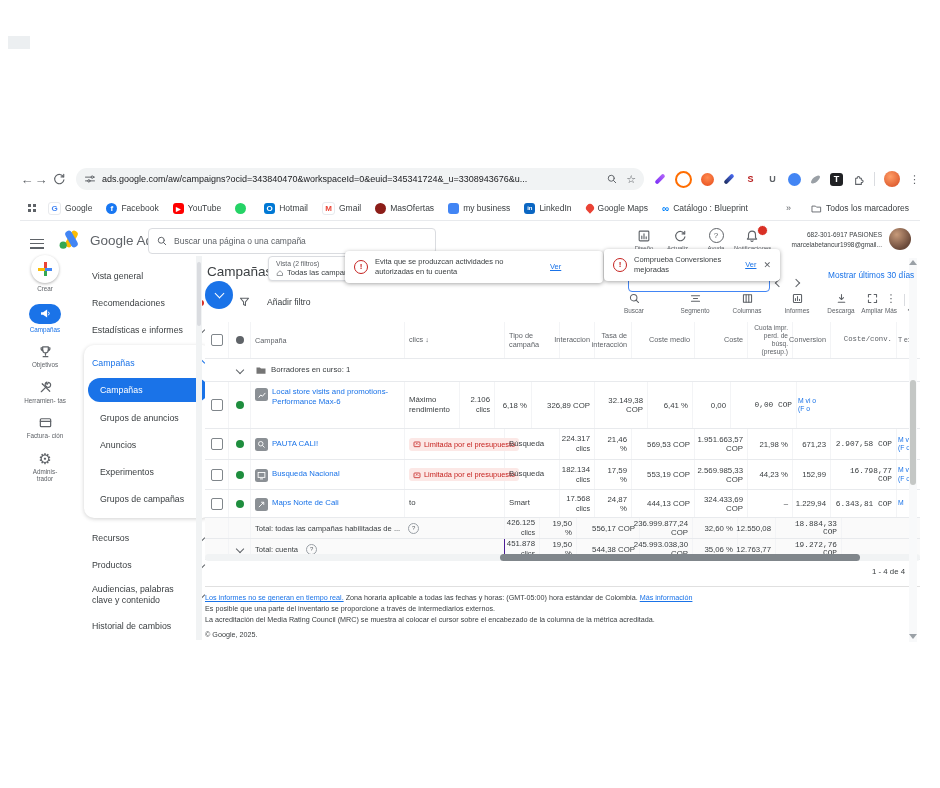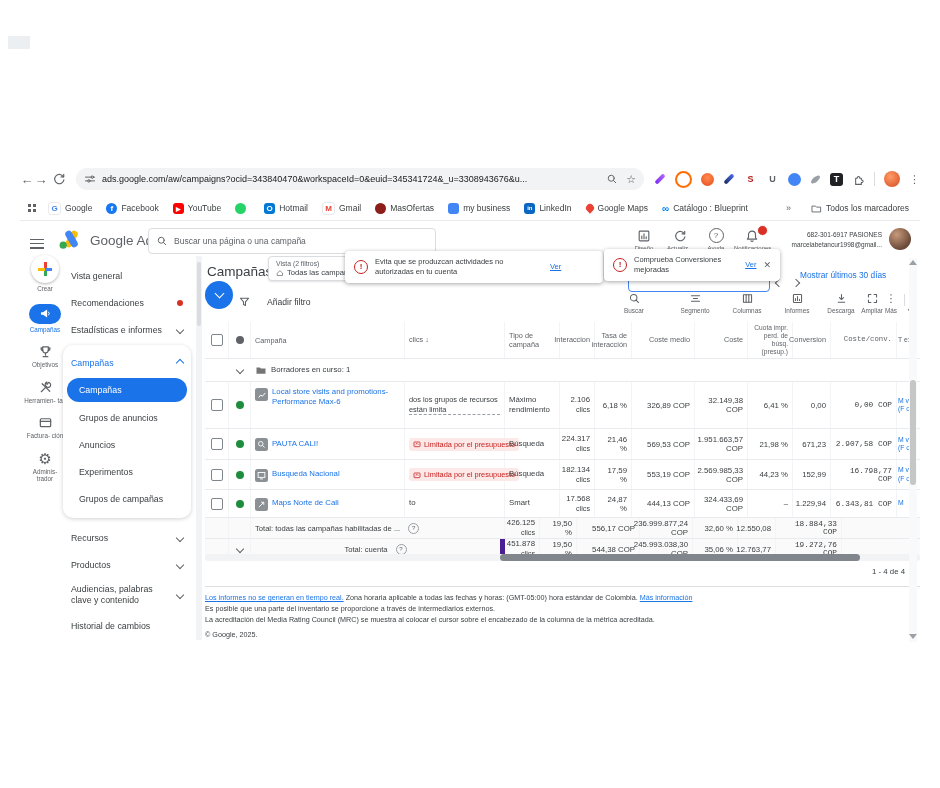--- a/index.html
+++ b/index.html
@@ -52,42 +52,42 @@
   .railitem{text-align:center;margin-bottom:11px;}
   .raillbl{font-size:6.3px;color:#5f6368;line-height:1.2;margin-top:2px;}
   .crearbtn{width:28px;height:28px;border-radius:50%;background:#fff;box-shadow:0 1px 3px rgba(0,0,0,.3);
             margin:0 auto;position:relative;}
   .plus i{position:absolute;display:block;}
   .campill{width:32px;height:20px;border-radius:11px;background:#1a73e8;margin:0 auto;
            display:flex;align-items:center;justify-content:center;}
   .gearglyph{font-size:15px;color:#5f6368;line-height:1;}
 
   
-  .nav{left:63px;top:262px;width:128px;}
+  .nav{left:84px;top:262px;width:128px;}
   .navitem{height:27px;display:flex;align-items:center;justify-content:space-between;
            font-size:8.8px;color:#3c4043;padding:0 8px;}
   .navcard{background:#fff;border-radius:10px;box-shadow:0 1px 4px rgba(0,0,0,.18);padding:4px 0 6px;margin:2px 0 6px;}
   .subpill{height:24px;margin:2px 4px;border-radius:13px;background:#1a73e8;color:#fff;
            display:flex;align-items:center;font-size:8.8px;padding-left:12px;}
   .subitem{height:27px;display:flex;align-items:center;font-size:8.8px;color:#3c4043;padding-left:16px;}
   .chv{display:inline-block;width:5px;height:5px;border-right:1.3px solid #5f6368;border-bottom:1.3px solid #5f6368;}
   .chv.down{transform:rotate(45deg);}
   .chv.up{transform:rotate(-135deg);border-color:#1a73e8;}
   .reddot{width:6px;height:6px;border-radius:50%;background:#d93025;}
   .navstrip{left:196px;top:256px;width:6px;height:384px;background:#f1f3f4;}
   .navthumb{left:197px;top:262px;width:4px;height:64px;background:#dadce0;border-radius:2px;}
 
   
   .ptitle{left:207px;top:264px;font-size:13.5px;color:#3c4043;}
   .viewchip{left:268px;top:256px;width:96px;background:#fff;border:1px solid #dadce0;border-radius:4px;
             box-shadow:0 1px 2px rgba(0,0,0,.12);padding:3px 7px;z-index:6;}
   .viewchip .l1{font-size:6.8px;color:#5f6368;}
   .viewchip .l2{font-size:7.6px;color:#3c4043;display:flex;gap:3px;align-items:center;margin-top:1px;}
   .datebox{left:628px;top:264px;width:140px;height:26px;border:1.6px solid #4285f4;border-radius:4px;background:#fff;z-index:5;}
-  .datelbl{left:800px;top:270px;font-size:8.3px;color:#1a73e8;z-index:6;}
+  .datelbl{left:828px;top:270px;font-size:8.3px;color:#1a73e8;z-index:6;}
   .pagechv{z-index:6;}
   .fab{left:205px;top:281px;width:28px;height:28px;border-radius:50%;background:#1a73e8;
        display:flex;align-items:center;justify-content:center;z-index:4;}
   .fab .chvw{width:6px;height:6px;border-right:1.6px solid #fff;border-bottom:1.6px solid #fff;transform:rotate(45deg);margin-top:-3px;}
   .addfilter{left:238px;top:295px;display:flex;align-items:center;gap:16px;font-size:8.6px;color:#3c4043;}
   .ttool{top:292px;text-align:center;z-index:2;}
   .ttool .lbl{font-size:6.4px;color:#5f6368;margin-top:2px;}
 
   
   .table{left:205px;top:322px;width:715px;}
@@ -555,23 +555,20 @@
           <div class="gdot"></div>
         </div>
       <div class="c c2">
         <div class="cicon">
             <svg width="10" height="10" viewBox="0 0 12 12">
               <polyline points="2,9 4.5,6 6.5,7.5 10,3.5" fill="none" stroke="#fff" stroke-width="1.2"></polyline>
             </svg>
           </div>
         <span class="cname">Local store visits and promotions-Performance Max-6</span>
       </div>
-      <div class="c c3">
-          <span class="stdash">dos los grupos de recursos están limita</span>
-        </div>
       <div class="c c4">
           <span class="celltxt">Máximo rendimiento</span>
         </div>
       <div class="c c5 num">
           <div class="clicks">
             <span>2.106</span>
             <span class="u">clics</span>
           </div>
         </div>
       <div class="c c6 num">
@@ -797,21 +794,21 @@
           <span>18.884,33 COP</span>
         </div>
       <div class="c c12"></div>
     </div>
 
     <div class="trow totrow" style="height:20px;">
       <div class="c c0"></div>
       <div class="c c1">
           <span class="chv down"></span>
         </div>
-      <div class="c" style="width:254px;border-right:5px solid #4c1d95;justify-content:center;">
+      <div class="c" style="width:254px;border-right:1px solid #4c1d95;">
         <span class="totlbl">
             <span>Total: cuenta</span>
             <span class="qmark">
               <span>?</span>
             </span>
           </span>
       </div>
       <div class="c c5 num">
           <div class="clicks">
             <span>451.878</span>

